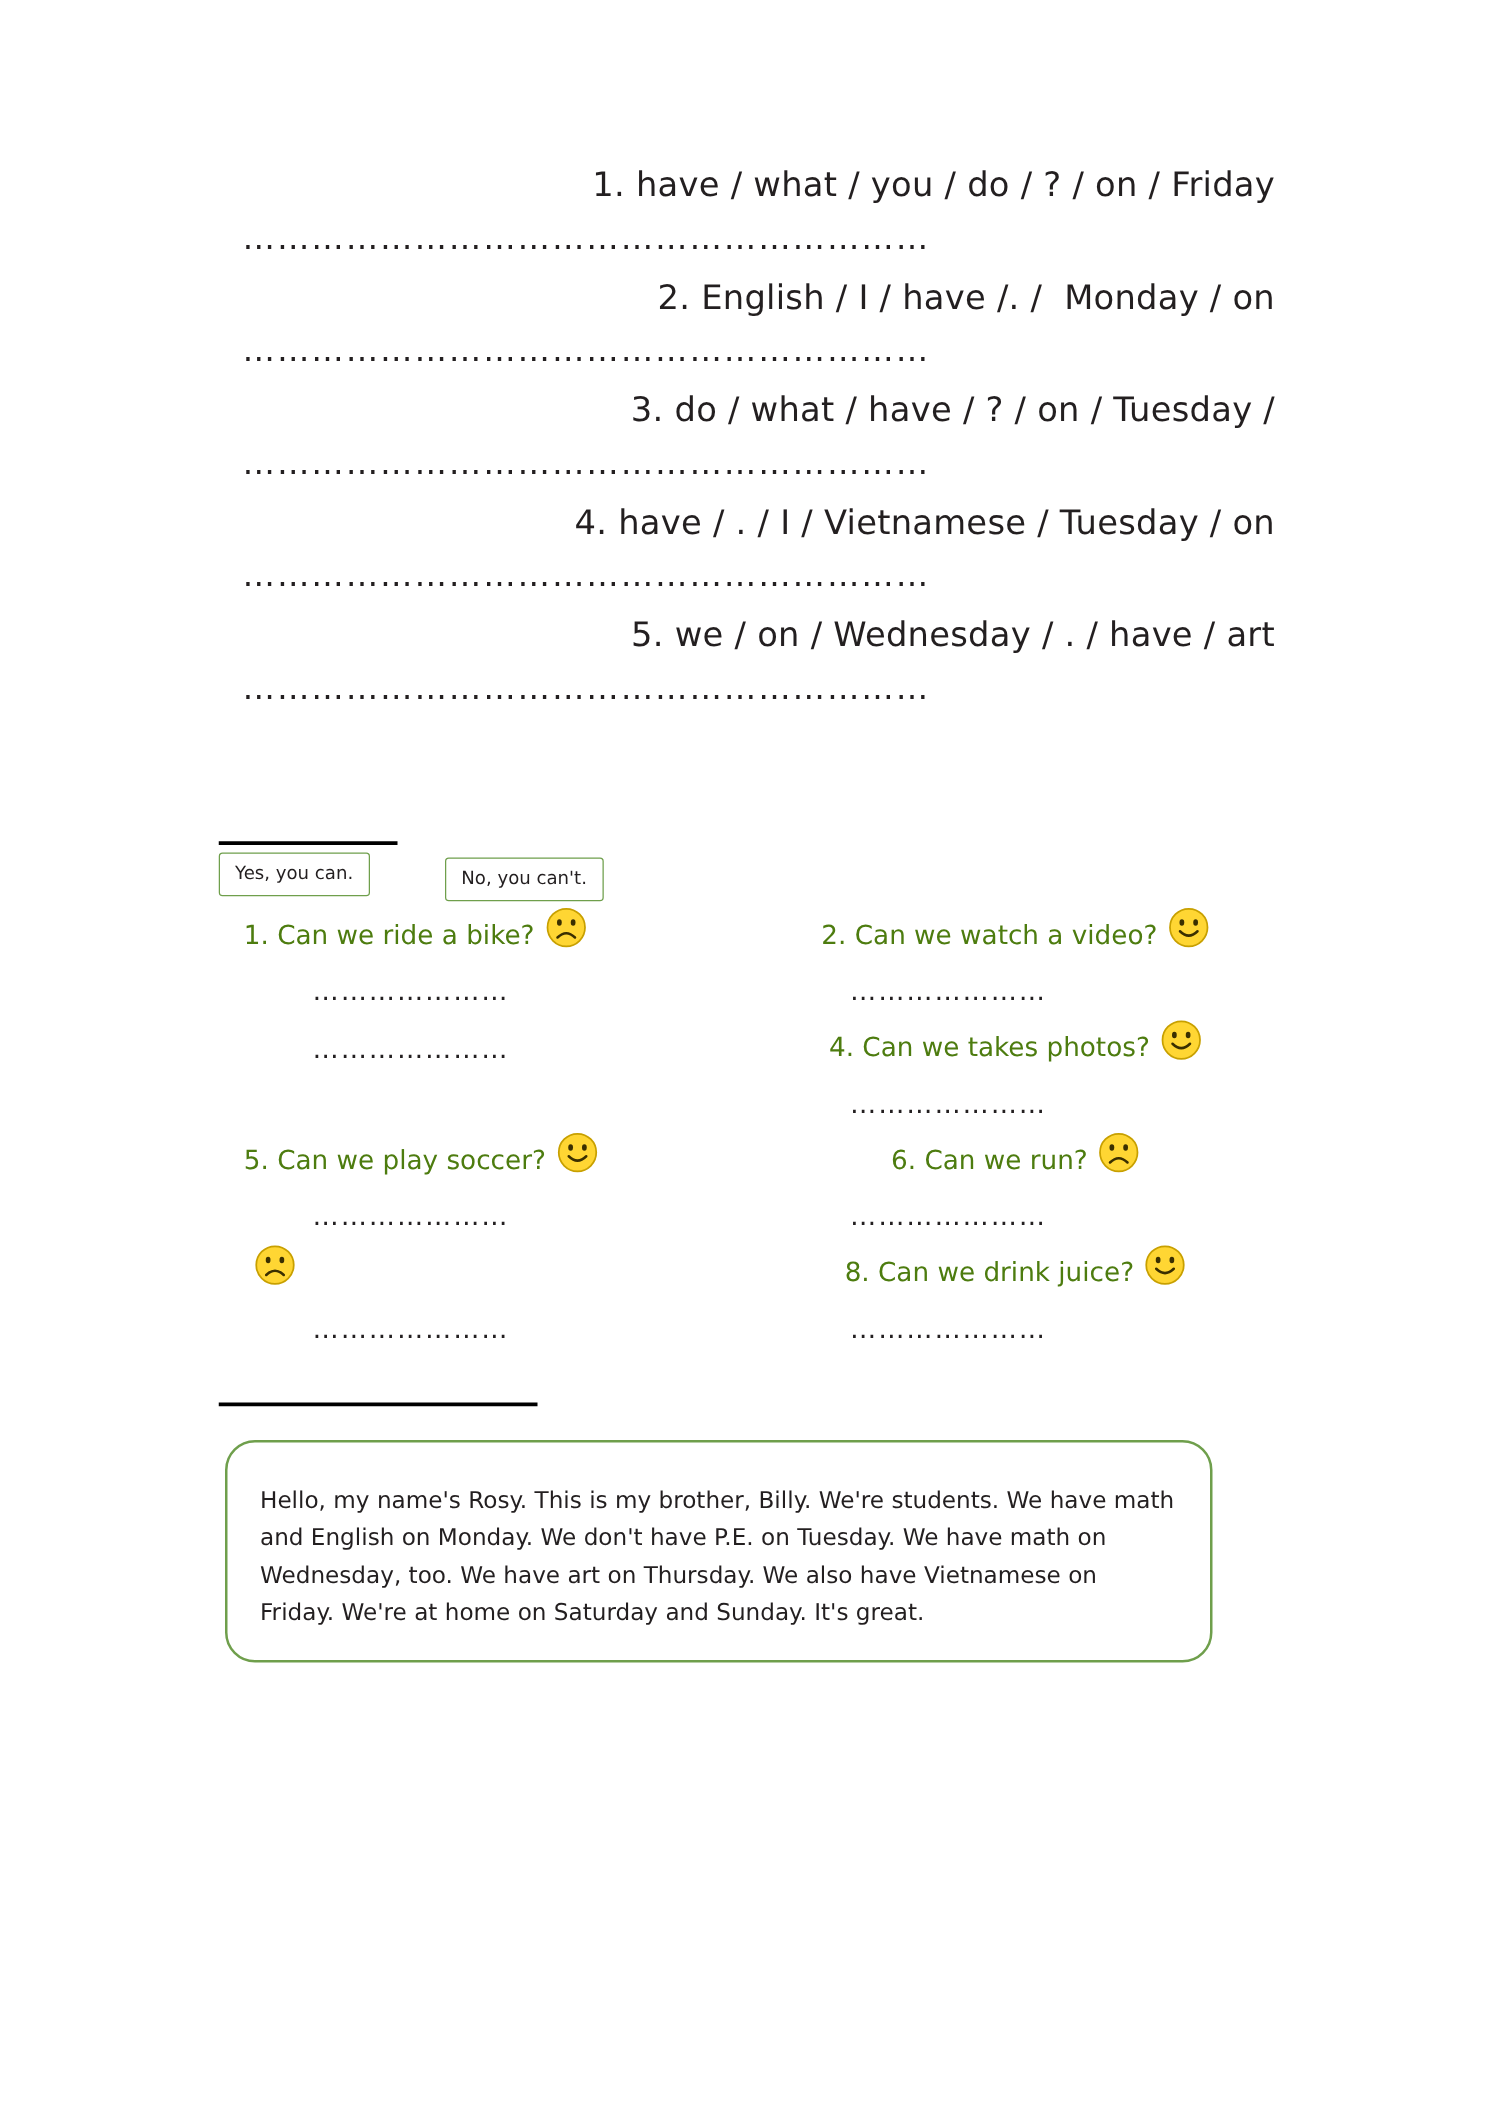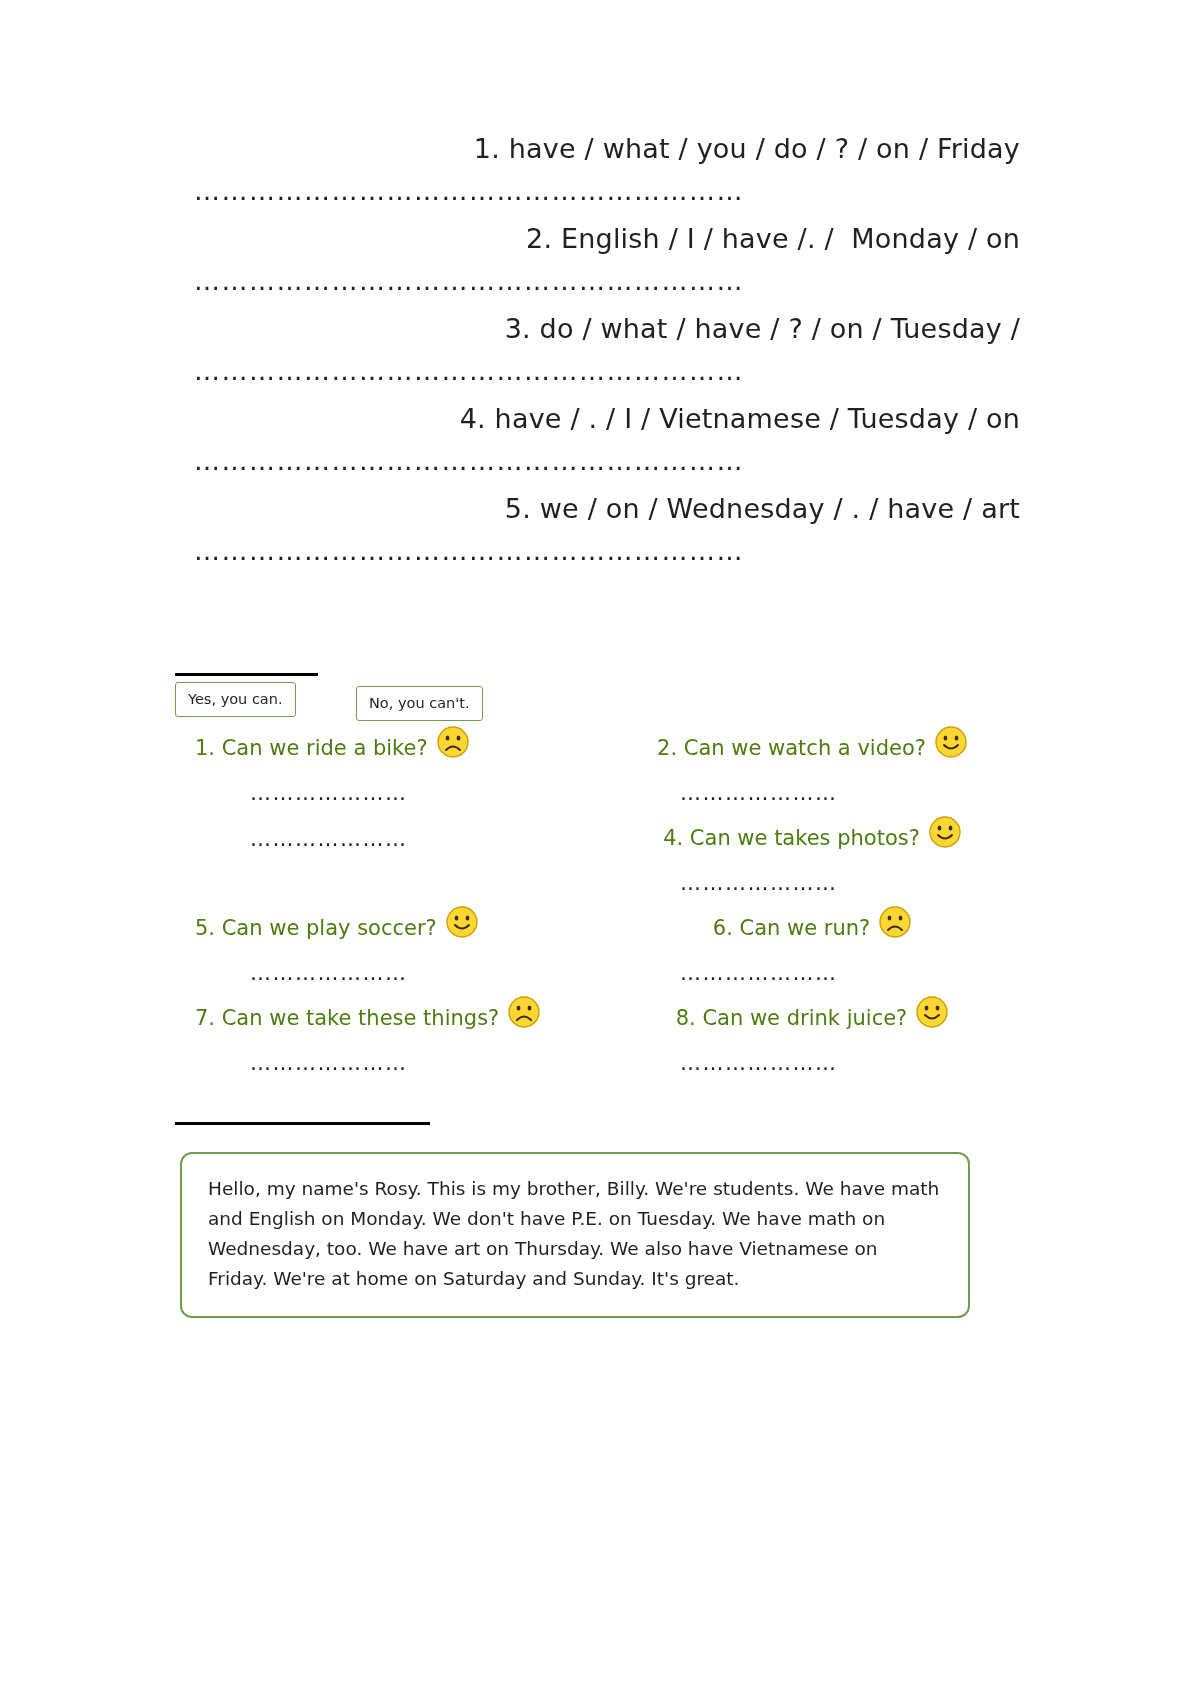--- a/index.html
+++ b/index.html
@@ -144,23 +144,23 @@
   }
   .face svg { display: block; }
 
   
   .para-box {
     position: absolute;
     left: 180px;
     top: 1152px;
     width: 790px;
     border: 2px solid #6f9f4c;
-    border-radius: 12px;
+    border-radius: 24px;
     background: #ffffff;
-    padding: 20px 26px 22px 26px;
+    padding: 32px 26px 22px 26px;
     box-sizing: border-box;
   }
   .para-text {
     font-family: "DejaVu Sans", sans-serif;
     font-size: 18.5px;
     line-height: 30px;
     color: #231f20;
     text-align: left;
   }
 </style>
@@ -285,21 +285,20 @@
             </svg>
           </span>
         </div>
         <div class="can-dots">…………………</div>
       </div>
     </div>
 
     <div class="can-row">
       <div class="can-col left">
         <div class="can-q">
-          <span>7. Can we take these things?</span>
           <span class="face">
             <svg width="34" height="34" viewBox="0 0 34 34">
               <circle cx="17" cy="17" r="15" fill="#ffd633" stroke="#c8a000" stroke-width="1.4"></circle>
               <ellipse cx="11.5" cy="13" rx="1.9" ry="2.6" fill="#3a2f00"></ellipse>
               <ellipse cx="22.5" cy="13" rx="1.9" ry="2.6" fill="#3a2f00"></ellipse>
               <path d="M10 25 Q17 18 24 25" stroke="#3a2f00" stroke-width="2" fill="none" stroke-linecap="round"></path>
             </svg>
           </span>
         </div>
         <div class="can-dots">…………………</div>

